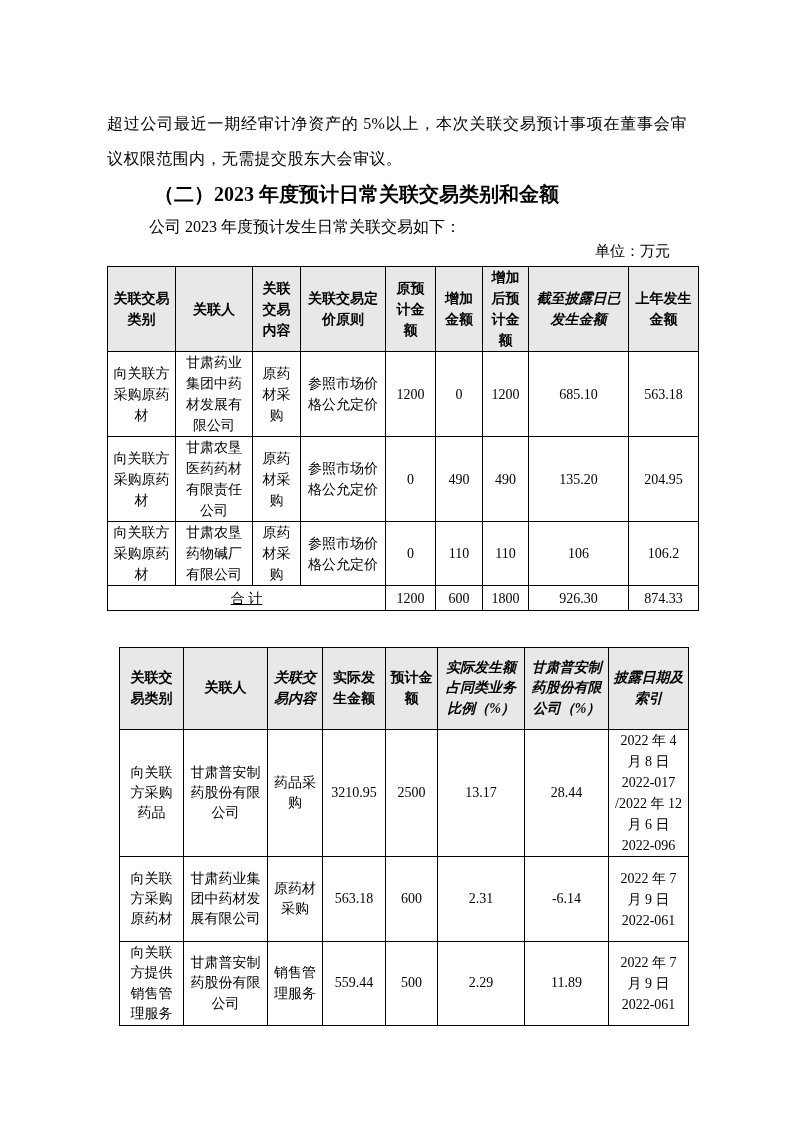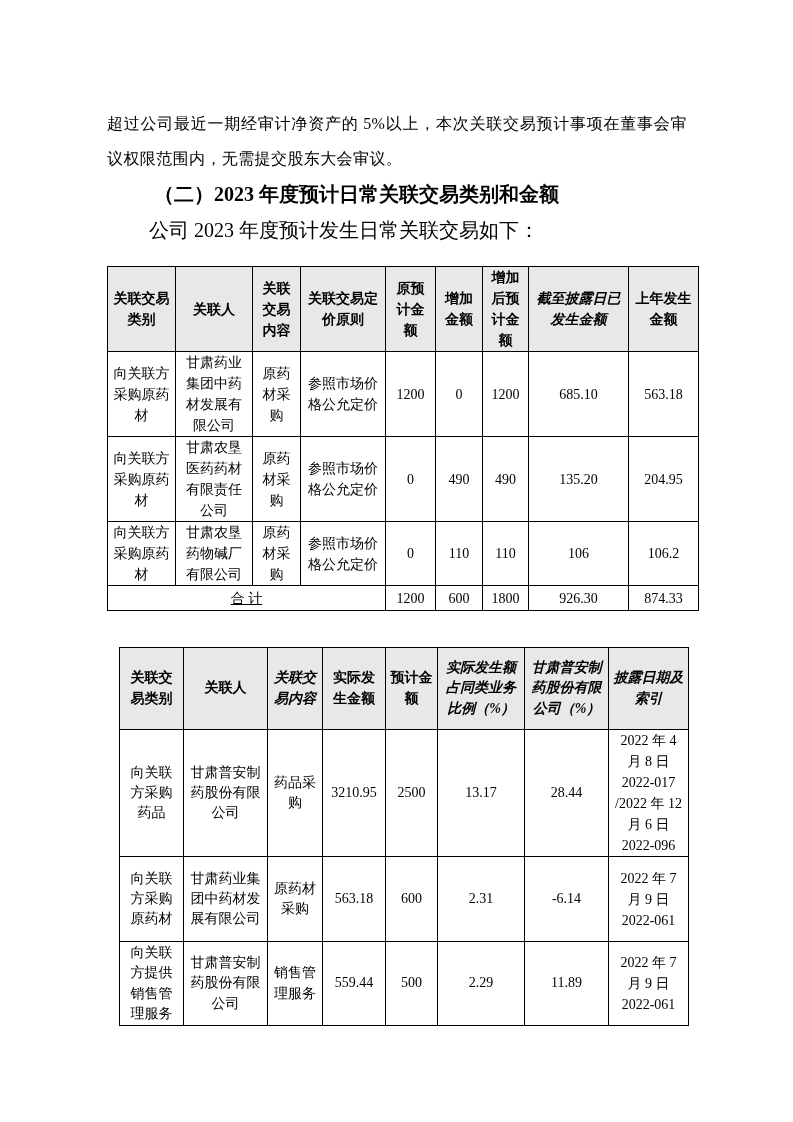--- a/index.html
+++ b/index.html
@@ -16,21 +16,21 @@
     font-size: 16px; line-height: 35px; letter-spacing: 0.4px;
     text-align: justify;
   }
   .sec-heading {
     position: absolute; font-size: 20px; font-weight: bold; white-space: nowrap;
   }
   .sec2-heading { left: 154px; top: 181px; }
   .sec3-heading { left: 152px; top: 620px; }
   .sec2-intro {
     position: absolute; left: 149px; top: 217px;
-    font-size: 20px; white-space: nowrap;
+    font-size: 16px; white-space: nowrap;
   }
   .unit-label {
     position: absolute; left: 107px; top: 242px; width: 563px;
     font-size: 15px; text-align: right;
   }
 
   table.doc-table {
     position: absolute;
     border-collapse: collapse;
     table-layout: fixed;
@@ -68,20 +68,21 @@
 <body>
 
 <div class="page">
 
   <div class="para-lead">超过公司最近一期经审计净资产的 5%以上，本次关联交易预计事项在董事会审议权限范围内，无需提交股东大会审议。</div>
 
   <div class="sec-heading sec2-heading">（二）2023 年度预计日常关联交易类别和金额</div>
 
   <div class="sec2-intro">公司 2023 年度预计发生日常关联交易如下：</div>
 
+  <div class="unit-label">单位：万元</div>
 
   <table class="doc-table" id="table1">
     <colgroup>
       <col style="width:68px">
         <col style="width:77px">
         <col style="width:48px">
       <col style="width:85px">
         <col style="width:50px">
         <col style="width:47px">
       <col style="width:46px">

